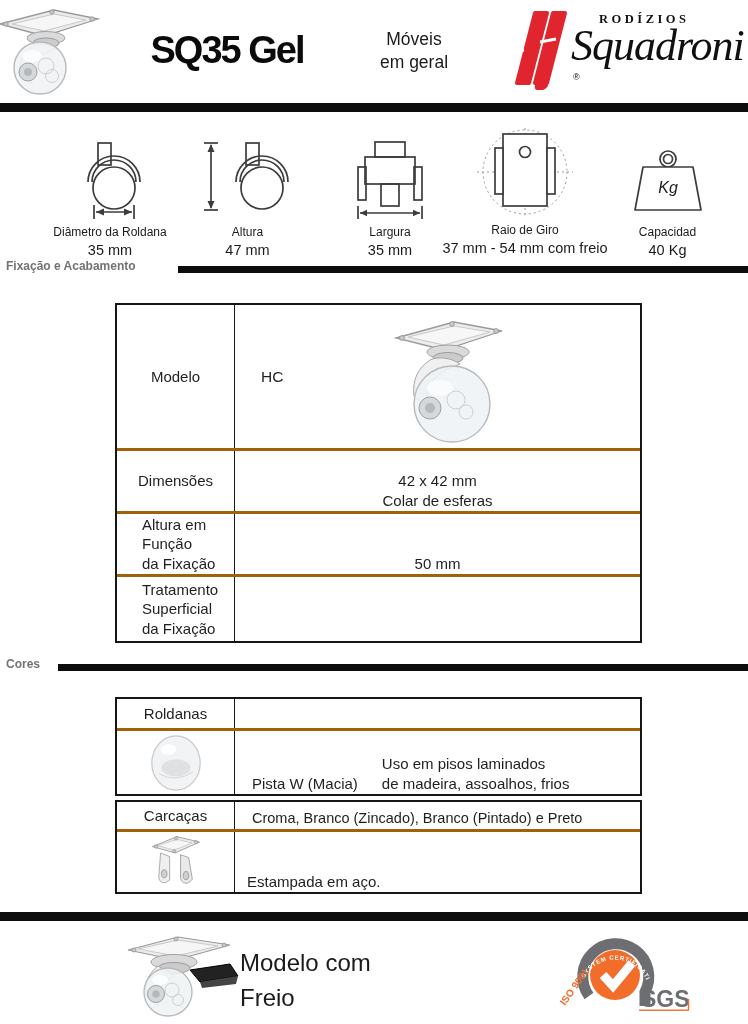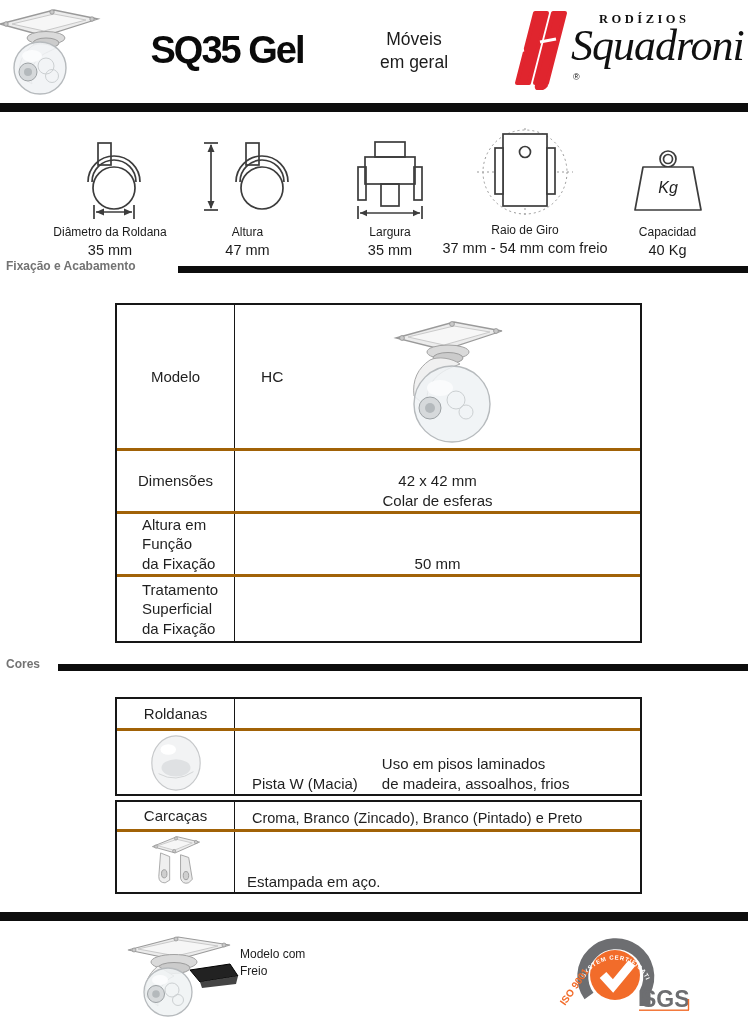--- a/index.html
+++ b/index.html
@@ -34,21 +34,21 @@
   .fcell-l.left{justify-content:flex-start;text-align:left;padding-left:25px;}
   .fcell-r{flex:1;display:flex;align-items:flex-end;justify-content:center;text-align:center;
            font-size:15px;line-height:1.35;position:relative;}
   .fcell-r.rowleft{justify-content:flex-start;text-align:left;}
   .hc-val{position:absolute;left:19px;top:50%;transform:translateY(-50%);font-size:15.5px;}
   .pista{margin-left:17px;font-size:15px;}
   .uso{margin-left:24px;font-size:15px;text-align:left;}
   .colors-text{padding-left:10px;font-size:14.5px;}
   .material-text{padding-left:12px;font-size:15px;}
   
-  .brake-label{position:absolute;left:240px;top:946px;font-size:12px;line-height:1.45;color:#1b1b1b;}
+  .brake-label{position:absolute;left:240px;top:946px;font-size:24px;line-height:1.45;color:#1b1b1b;}
   svg{display:block;}
 </style>
 </head>
 <body>
 
 <div class="page">
 
   <svg class="abs" style="left:-4px;top:6px" width="112" height="90" viewBox="0 0 112 90">
     <polygon points="4,18 58,4 102,13 48,30" fill="#ececec" stroke="#9a9a9a" stroke-width="1.3"></polygon>
     <polygon points="16,18 58,8 90,14 48,25" fill="#f6f6f6" stroke="#c8c8c8" stroke-width="1"></polygon>

